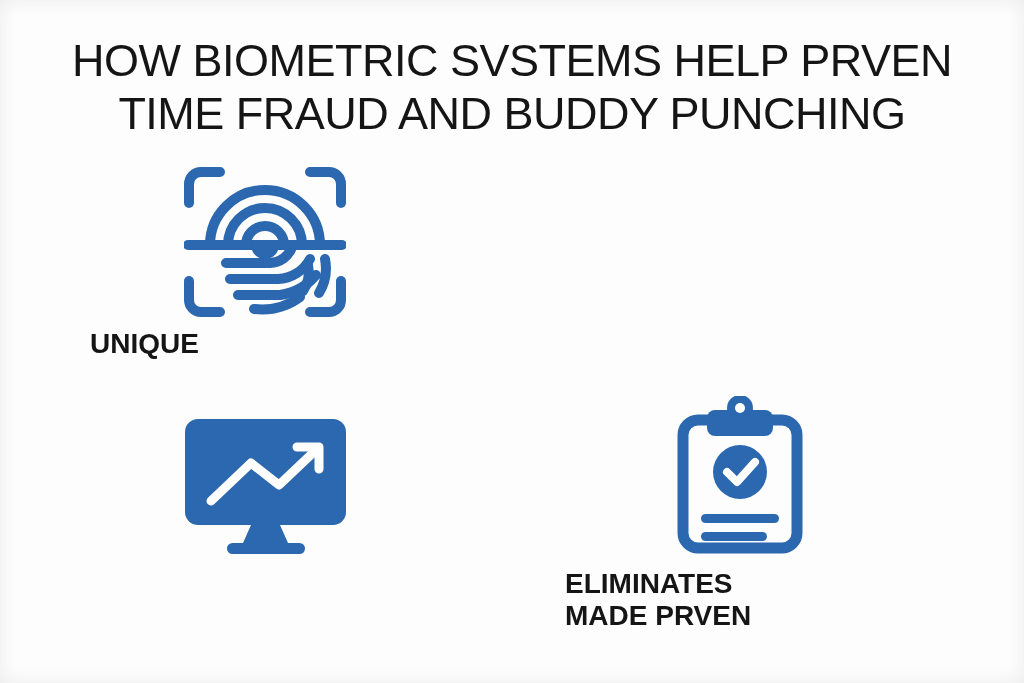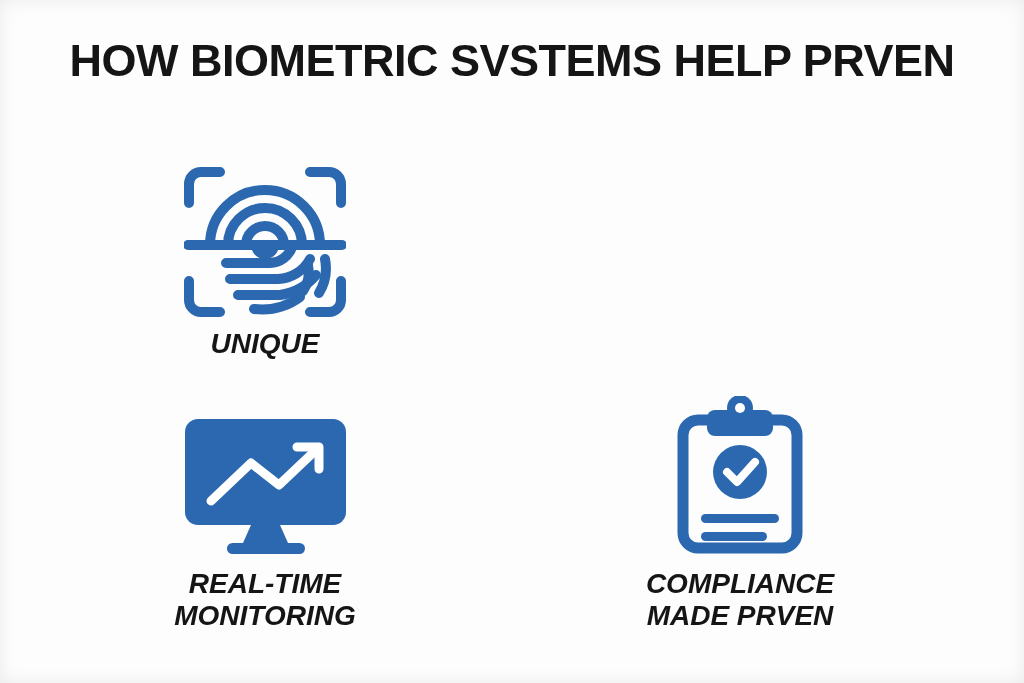--- a/index.html
+++ b/index.html
@@ -12,27 +12,27 @@
   }
   .canvas {
     position: absolute; inset: 0;
     box-shadow: inset 0 0 18px rgba(0,0,0,0.08);
   }
   .title {
     position: absolute;
     top: 34px; left: 0; width: 1024px;
     text-align: center;
     font-size: 45px; line-height: 1.18;
-    font-weight: bold;
+    font-weight: normal;
     letter-spacing: -0.5px;
     color: var(--text-dark, #151515);
     margin: 0;
   }
   .title span { display: block; }
-  .feature { position: absolute; width: 350px; text-align: center; font-style: italic; }
+  .feature { position: absolute; width: 350px; text-align: left; }
   .feature .icon-wrap {
     display: flex; align-items: center; justify-content: center;
   }
   .feature .icon { color: var(--icon-blue, #2b68af); display: inline-block; line-height: 0; }
   .feature .label {
     margin-top: 8px;
     font-size: 28px; line-height: 1.15;
     font-weight: bold;
     color: var(--text-dark, #151515);
   }
@@ -47,20 +47,21 @@
   .f-br { left: 565px; top: 391px; }
   .f-br .icon-wrap { height: 169px; }
 </style>
 </head>
 <body style="background: rgb(253, 253, 253);">
 
 <div class="canvas">
 
   <h1 class="title">
     <span>HOW BIOMETRIC SVSTEMS HELP PRVEN</span>
+    <span>TIME FRAUD AND BUDDY PUNCHING</span>
   </h1>
 
   <div class="feature f-tl">
     <div class="icon-wrap">
       <span class="icon">
         <svg width="162" height="150" viewBox="0 0 162 150" fill="none" stroke="currentColor" stroke-width="10" stroke-linecap="round">
 
           <path d="M5 36 V17 a12 12 0 0 1 12 -12 h19"></path>
           <path d="M126 5 h19 a12 12 0 0 1 12 12 v19"></path>
           <path d="M5 114 v19 a12 12 0 0 0 12 12 h19"></path>
@@ -93,40 +94,36 @@
       <span class="icon">
         <svg width="165" height="140" viewBox="0 0 165 140" fill="currentColor">
           <rect x="2" y="2" width="161" height="106" rx="13"></rect>
           <polyline points="28,84 68,46 96,68 134,32" fill="none" stroke="#fff" stroke-width="9" stroke-linecap="round" stroke-linejoin="round"></polyline>
           <path d="M114 30 H136 V52" fill="none" stroke="#fff" stroke-width="9" stroke-linecap="round" stroke-linejoin="round"></path>
           <polygon points="68,108 97,108 105,126 60,126"></polygon>
           <rect x="44" y="126" width="78" height="11" rx="5.5"></rect>
         </svg>
       </span>
     </div>
-    <div class="label">
-      <span>REAL-TIME</span>
-      <span>MONITORING</span>
-    </div>
   </div>
 
   <div class="feature f-br">
     <div class="icon-wrap">
       <span class="icon">
         <svg width="126" height="160" viewBox="0 0 126 160" fill="currentColor">
           <rect x="6" y="24" width="114" height="128" rx="15" fill="none" stroke="currentColor" stroke-width="11"></rect>
           <circle cx="63" cy="12" r="13"></circle>
           <rect x="30" y="14" width="66" height="26" rx="8"></rect>
           <circle cx="63" cy="12" r="5" fill="#fff"></circle>
           <circle cx="63" cy="76" r="27"></circle>
           <path d="M50 76 l10 10 l18 -20" fill="none" stroke="#fff" stroke-width="8" stroke-linecap="round" stroke-linejoin="round"></path>
           <rect x="24" y="118" width="78" height="9" rx="4.5"></rect>
           <rect x="24" y="136" width="66" height="9" rx="4.5"></rect>
         </svg>
       </span>
     </div>
     <div class="label">
-      <span>COMPLIANCE</span>
+      <span>ELIMINATES</span>
       <span>MADE PRVEN</span>
     </div>
   </div>
 
 </div>
 
 </body></html>

